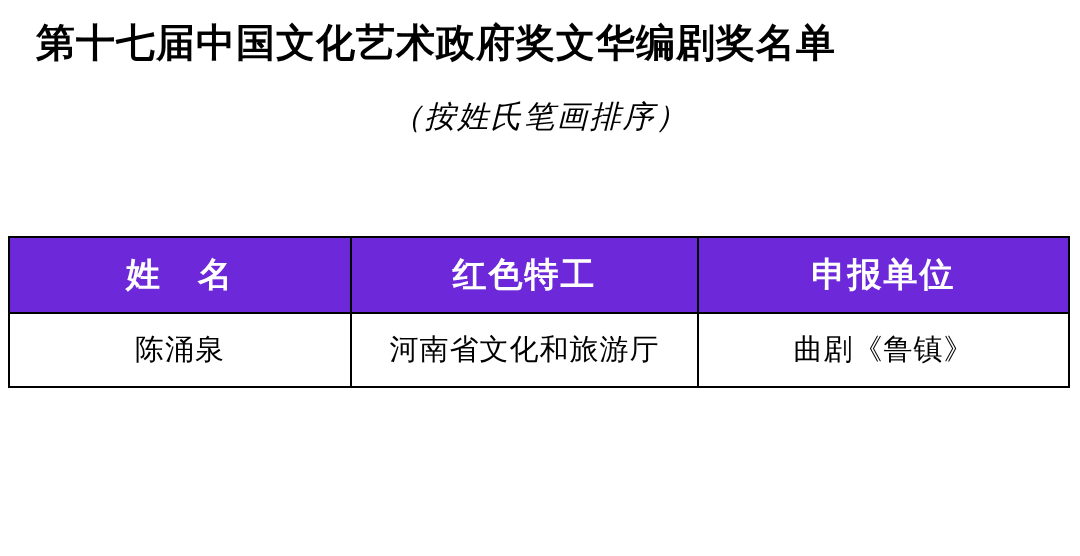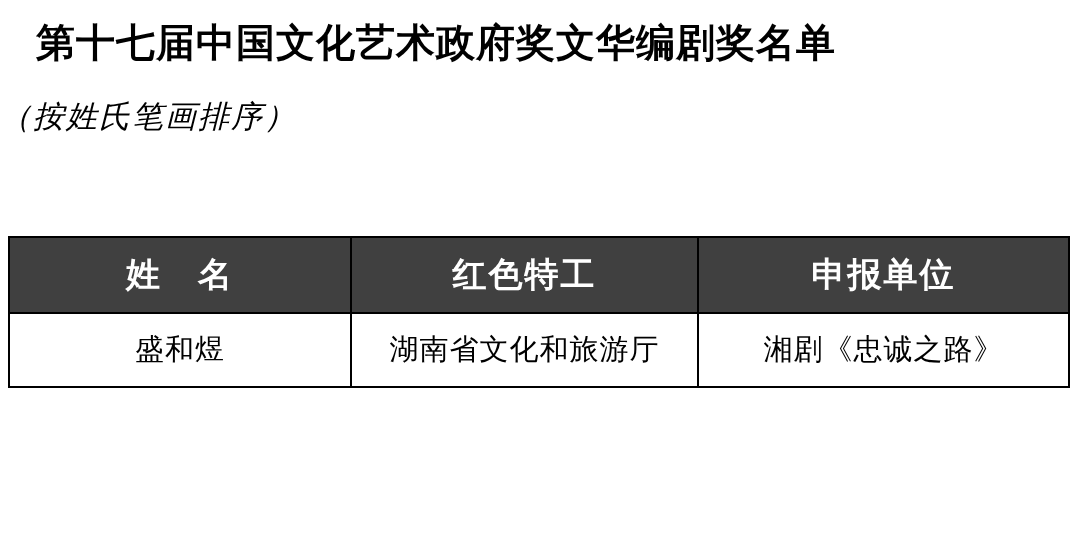--- a/index.html
+++ b/index.html
@@ -25,20 +25,21 @@
     color: #000000;
     letter-spacing: 1px;
     font-family: Liberation Serif, serif;
     margin: 0;
   }
   .page-subtitle {
     position: absolute;
     top: 96px;
     left: 0;
     width: 1080px;
+    text-align: center;
     font-size: 31px;
     font-style: italic;
     color: #000000;
     letter-spacing: 2px;
     font-family: "Liberation Serif", serif;
     margin: 0;
   }
   table.awards {
     position: absolute;
     top: 236px;
@@ -52,21 +53,21 @@
   table.awards col.c3 { width: 371px; }
   table.awards th, table.awards td {
     border: 2px solid #000000;
     text-align: center;
     vertical-align: middle;
     padding: 0;
     overflow: hidden;
   }
   table.awards th {
     height: 74px;
-    background: #404040;
+    background: #6d28d9;
     color: #ffffff;
     font-size: 34px;
     font-weight: bold;
     letter-spacing: 2px;
     font-family: "Liberation Sans", sans-serif;
   }
   table.awards td {
     height: 72px;
     color: #000000;
     font-size: 29px;
@@ -89,18 +90,18 @@
   </colgroup>
   <thead>
     <tr>
       <th>姓　名</th>
       <th>红色特工</th>
       <th>申报单位</th>
     </tr>
   </thead>
   <tbody>
     <tr>
-      <td>盛和煜</td>
-      <td>湖南省文化和旅游厅</td>
-      <td>湘剧《忠诚之路》</td>
+      <td>陈涌泉</td>
+      <td>河南省文化和旅游厅</td>
+      <td>曲剧《鲁镇》</td>
     </tr>
   </tbody>
 </table>
 
 </body></html>

